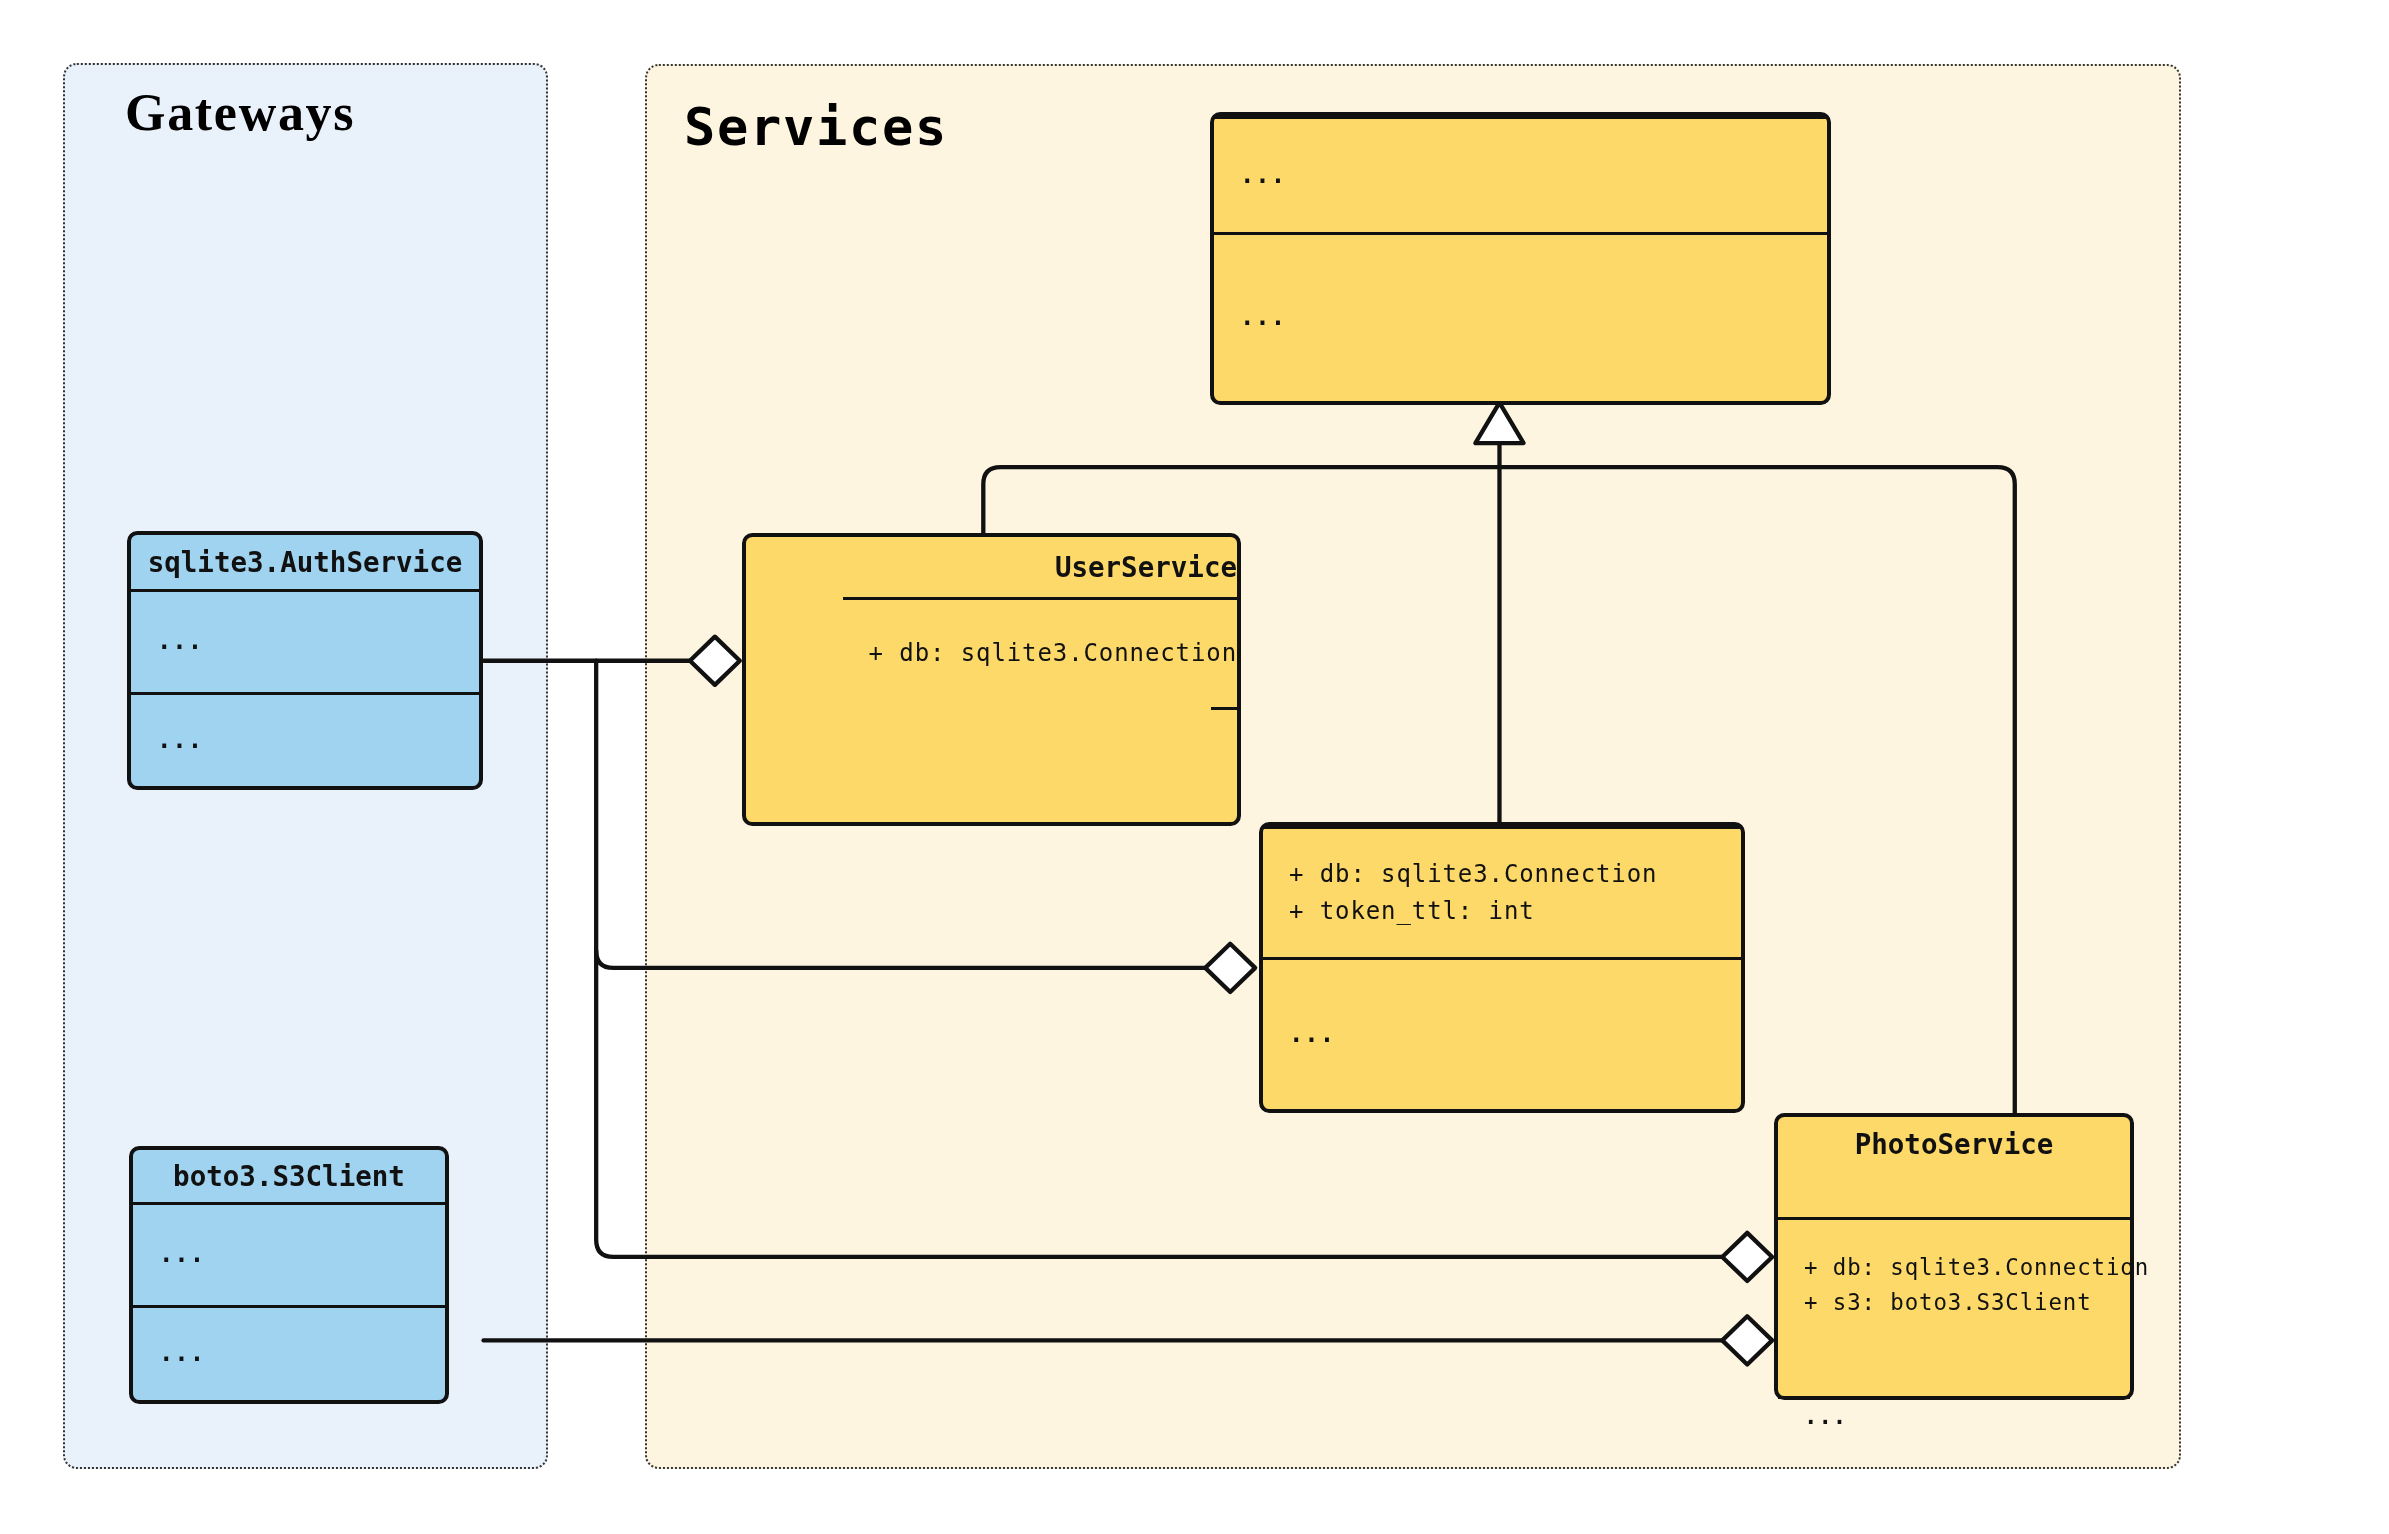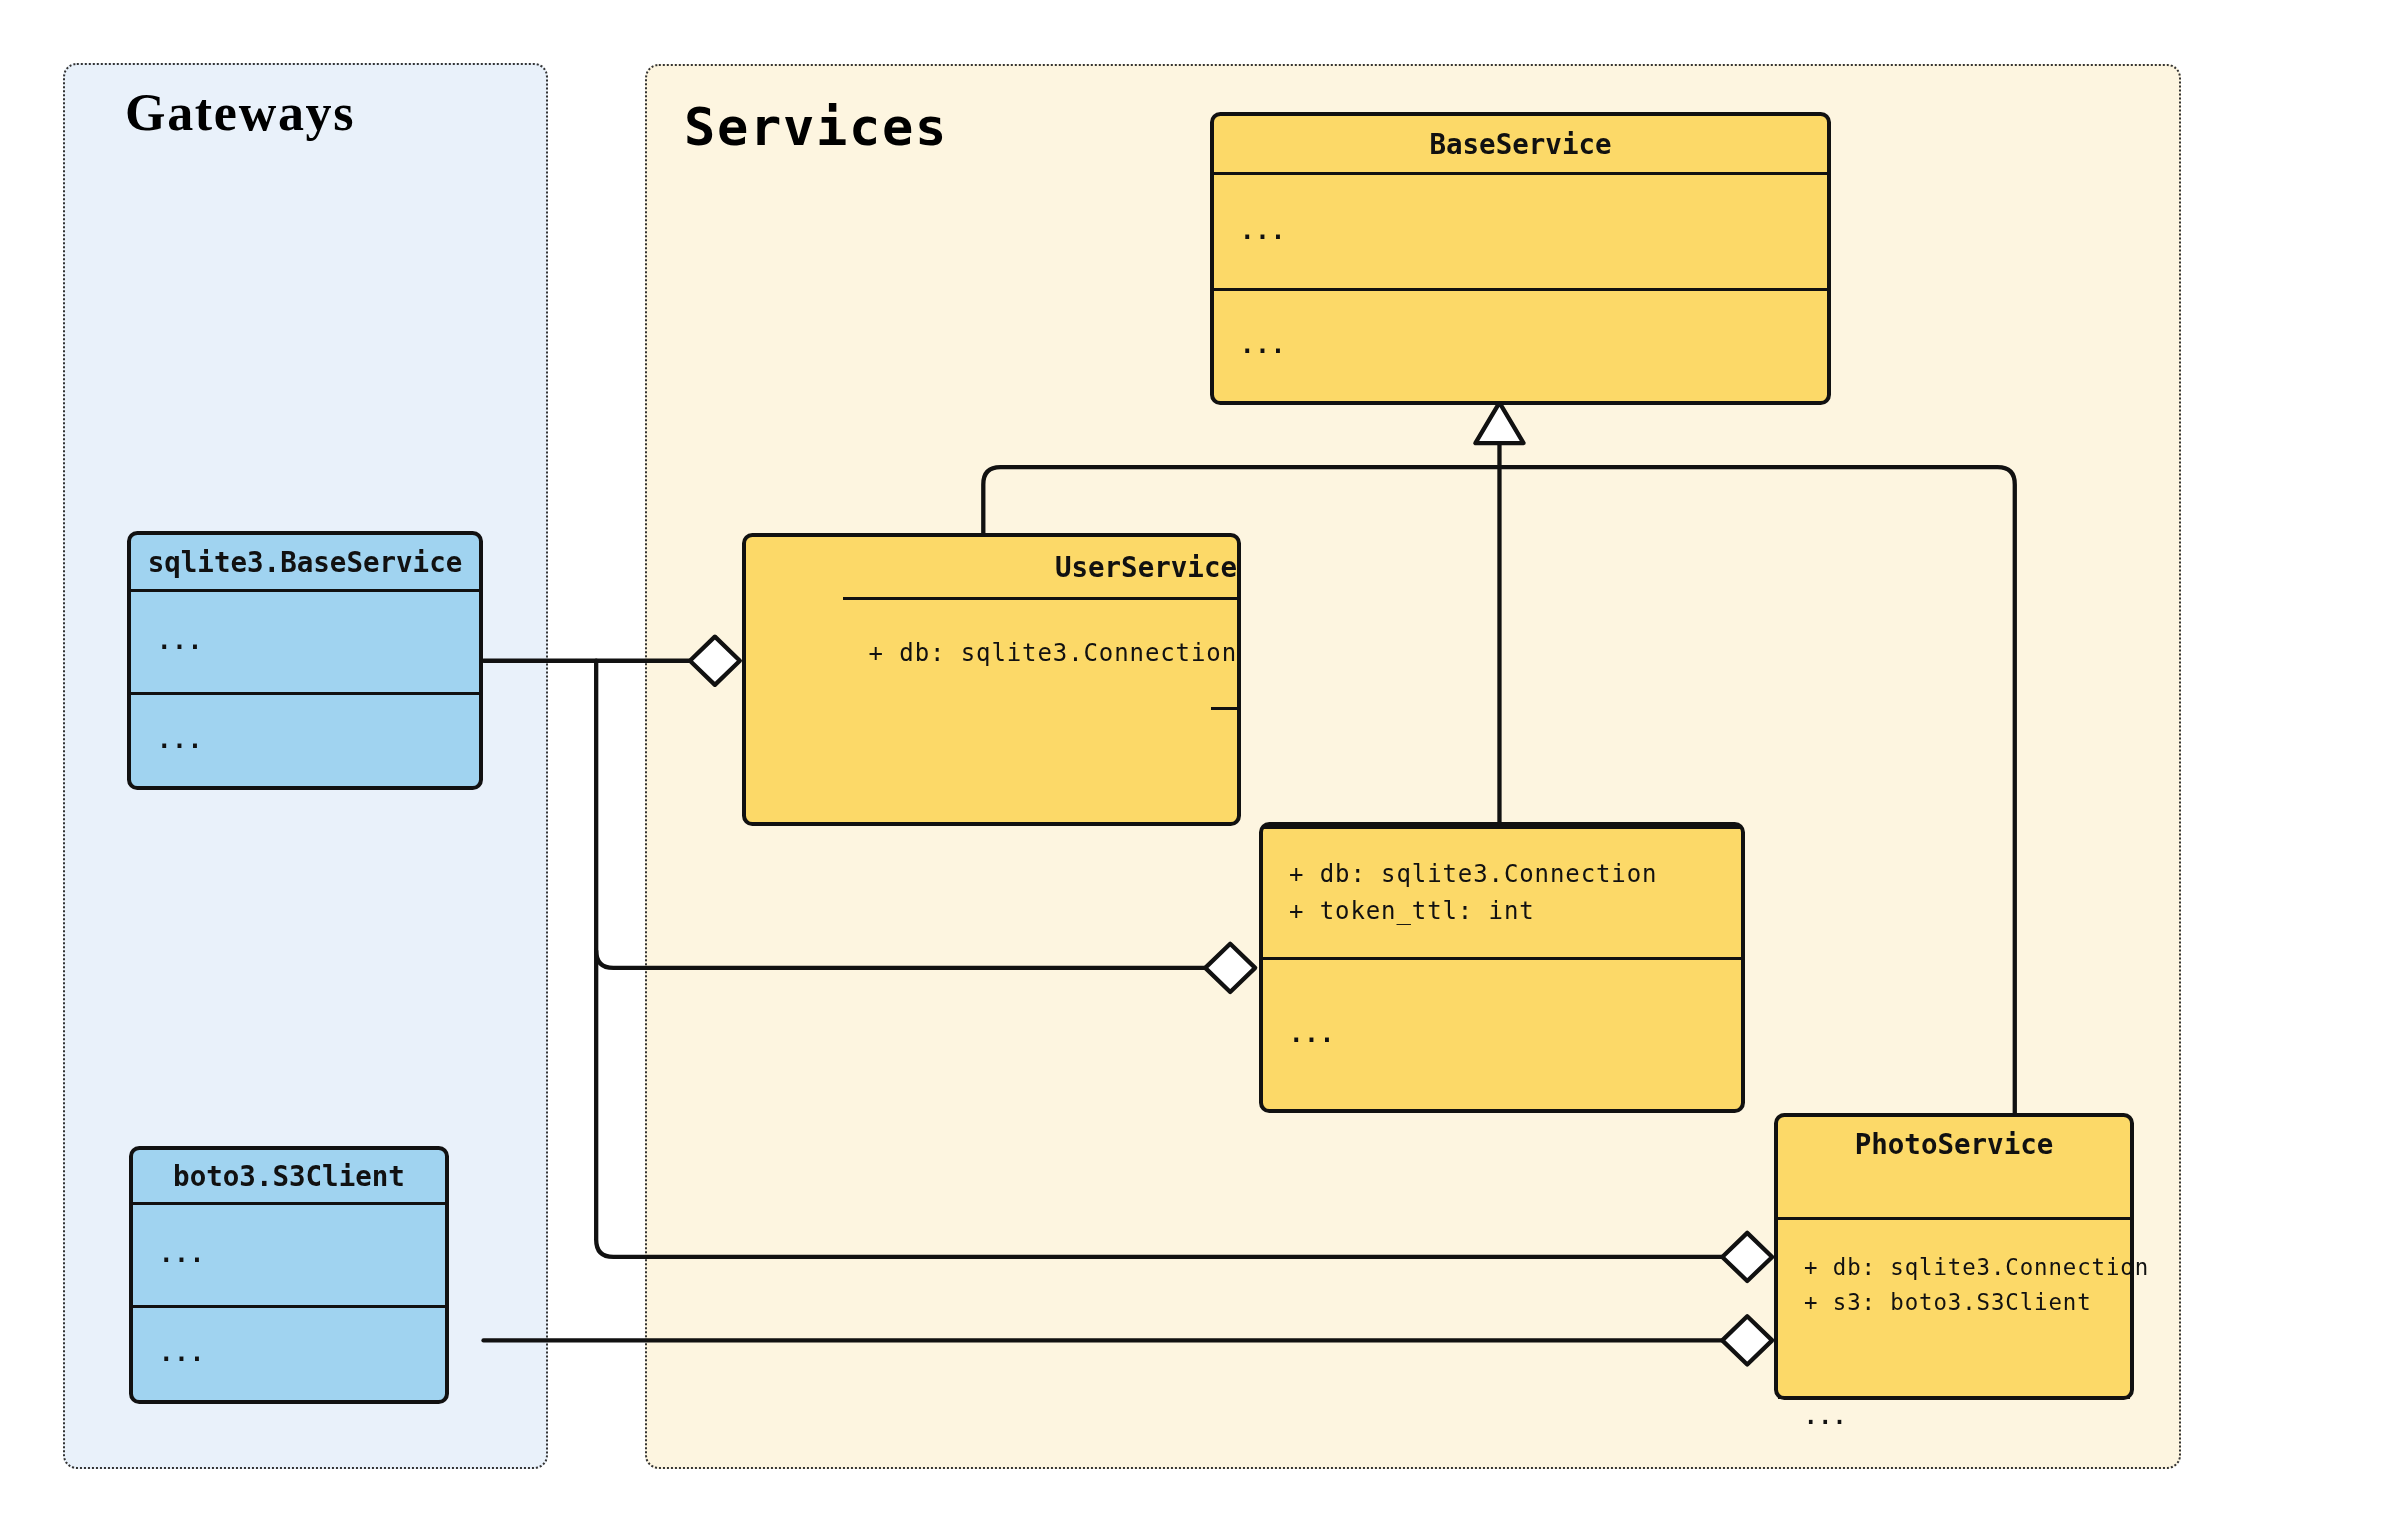--- a/index.html
+++ b/index.html
@@ -80,41 +80,40 @@
   <g fill="#ffffff" stroke="#111111" stroke-width="5" stroke-linejoin="round">
     <path d="M 802 768 L 831 740 L 860 768 L 831 796 Z"></path>
     <path d="M 1401 1125 L 1430 1097 L 1459 1125 L 1430 1153 Z"></path>
     <path d="M 2002 1461 L 2031 1433 L 2060 1461 L 2031 1489 Z"></path>
     <path d="M 2002 1558 L 2031 1530 L 2060 1558 L 2031 1586 Z"></path>
     <path d="M 1743 468 L 1715 515 L 1771 515 Z"></path>
   </g>
 </svg>
 
 <div class="uml-box blue" style="left:127px;top:531px;width:356px;height:259px;">
-  <div class="uml-title" style="height:54px;">sqlite3.BaseService</div>
+  <div class="uml-title" style="height:54px;">sqlite3.AuthService</div>
   <div class="uml-section" style="height:103px;">
     <div class="line dots">...</div>
   </div>
   <div class="uml-section grow">
     <div class="line dots">...</div>
   </div>
 </div>
 
 <div class="uml-box blue" style="left:129px;top:1146px;width:320px;height:258px;">
   <div class="uml-title" style="height:52px;">boto3.S3Client</div>
   <div class="uml-section" style="height:103px;">
     <div class="line dots">...</div>
   </div>
   <div class="uml-section grow">
     <div class="line dots">...</div>
   </div>
 </div>
 
 <div class="uml-box yellow" style="left:1210px;top:112px;width:621px;height:293px;">
-  <div class="uml-title" style="height:56px;">BaseService</div>
   <div class="uml-section" style="height:116px;">
     <div class="line dots">...</div>
   </div>
   <div class="uml-section grow">
     <div class="line dots">...</div>
   </div>
 </div>
 
 <div class="uml-box yellow" style="left:742px;top:533px;width:499px;height:293px;align-items:flex-end;">
   <div class="uml-title" style="height:60px;">UserService</div>

